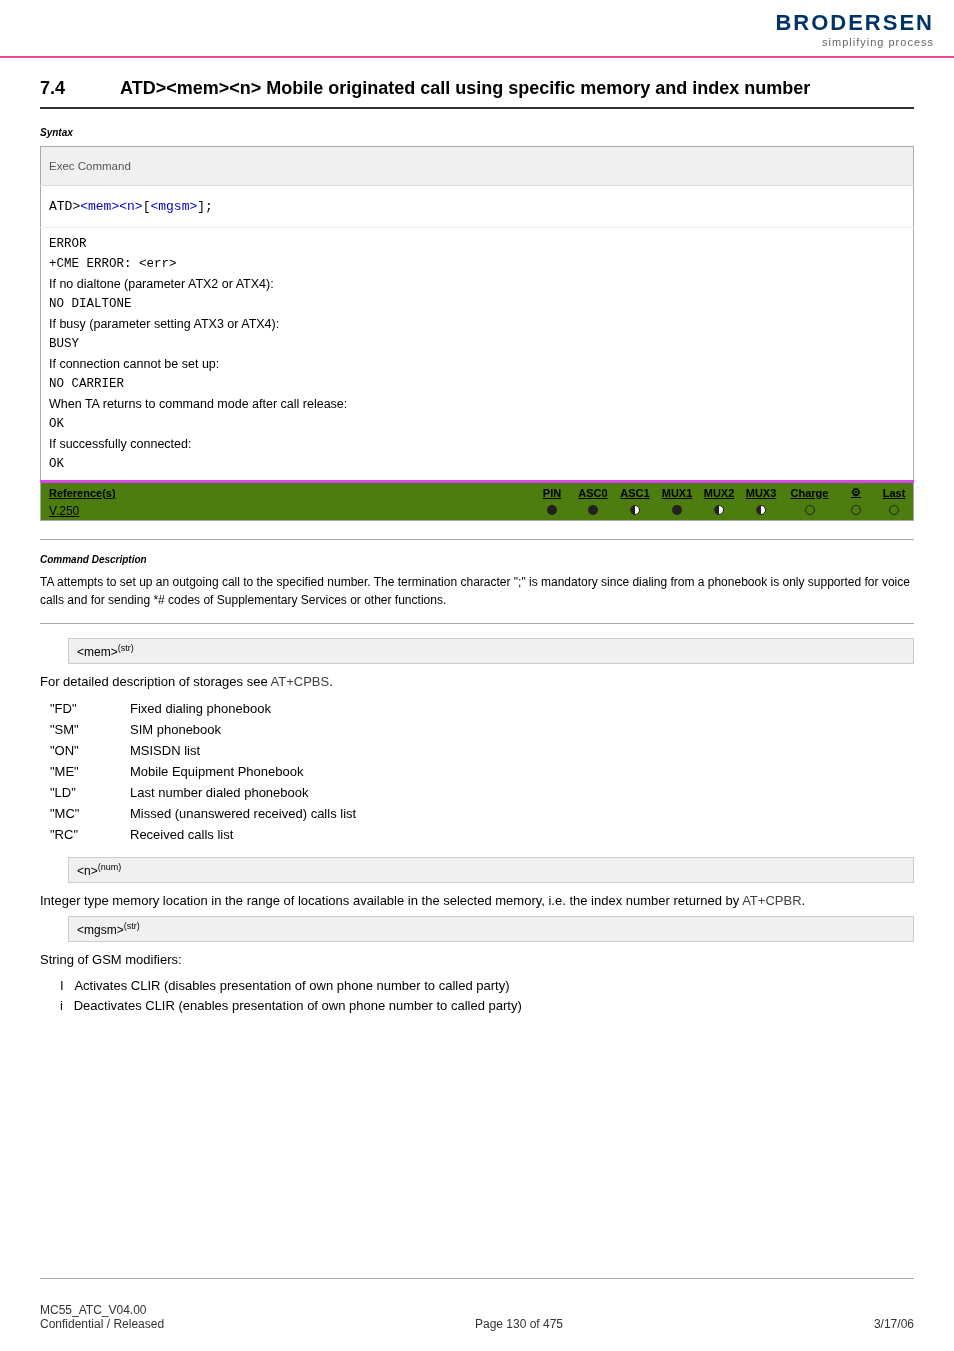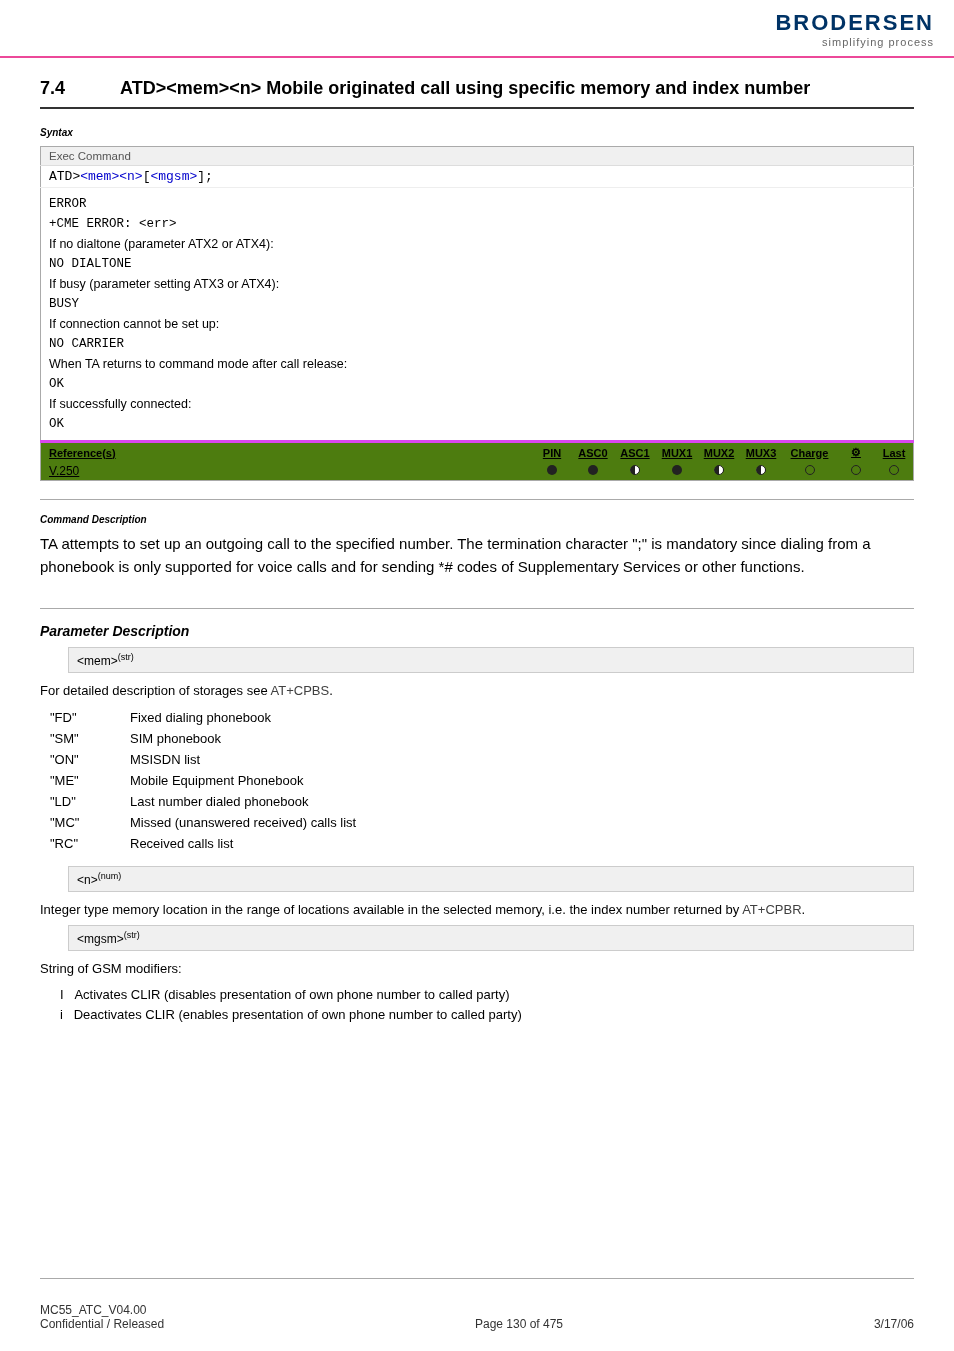--- a/index.html
+++ b/index.html
@@ -71,21 +71,21 @@
 
     
     .syntax-table {
       width: 100%;
       border: 1px solid #aaa;
       border-collapse: collapse;
       margin-bottom: 18px;
       font-size: 12.5px;
     }
     .syntax-table td {
-      padding: 3px 8px;
+      padding: 13px 8px;
       vertical-align: top;
     }
     .syntax-row-label {
       background: #f0f0f0;
       color: #555;
       font-size: 11.5px;
       border-bottom: 1px solid #ddd;
     }
     .syntax-row-content {
       background: #fff;
@@ -148,23 +148,23 @@
     .dot-empty {
       display: inline-block;
       width: 10px;
       height: 10px;
       border-radius: 50%;
       border: 1px solid #222;
     }
 
     
     .body-text {
-      font-size: 15px;
+      font-size: 12px;
       line-height: 1.5;
-      margin-bottom: 30px;
+      margin-bottom: 14px;
     }
 
     
     .param-section-label {
       font-style: italic;
       font-weight: bold;
       font-size: 14px;
       margin-bottom: 8px;
       margin-top: 14px;
     }
@@ -339,21 +339,20 @@
     </tbody>
   </table>
 
   <hr class="divider-line">
 
   <div class="subsection-label">Command Description</div>
   <p class="body-text">TA attempts to set up an outgoing call to the specified number. The termination character ";" is mandatory since dialing from a phonebook is only supported for voice calls and for sending *# codes of Supplementary Services or other functions.</p>
 
   <hr class="divider-line">
 
-  <div class="param-section-label">Parameter Description</div>
 
   <div class="param-box">
     <span>&lt;mem&gt;<sup>(str)</sup></span>
   </div>
   <p class="param-desc">
     <span>For detailed description of storages see </span><a class="link-blue" href="#">AT+CPBS</a><span>.</span>
   </p>
 
   <table class="param-value-table">
     <tbody id="mem-values-tbody">

